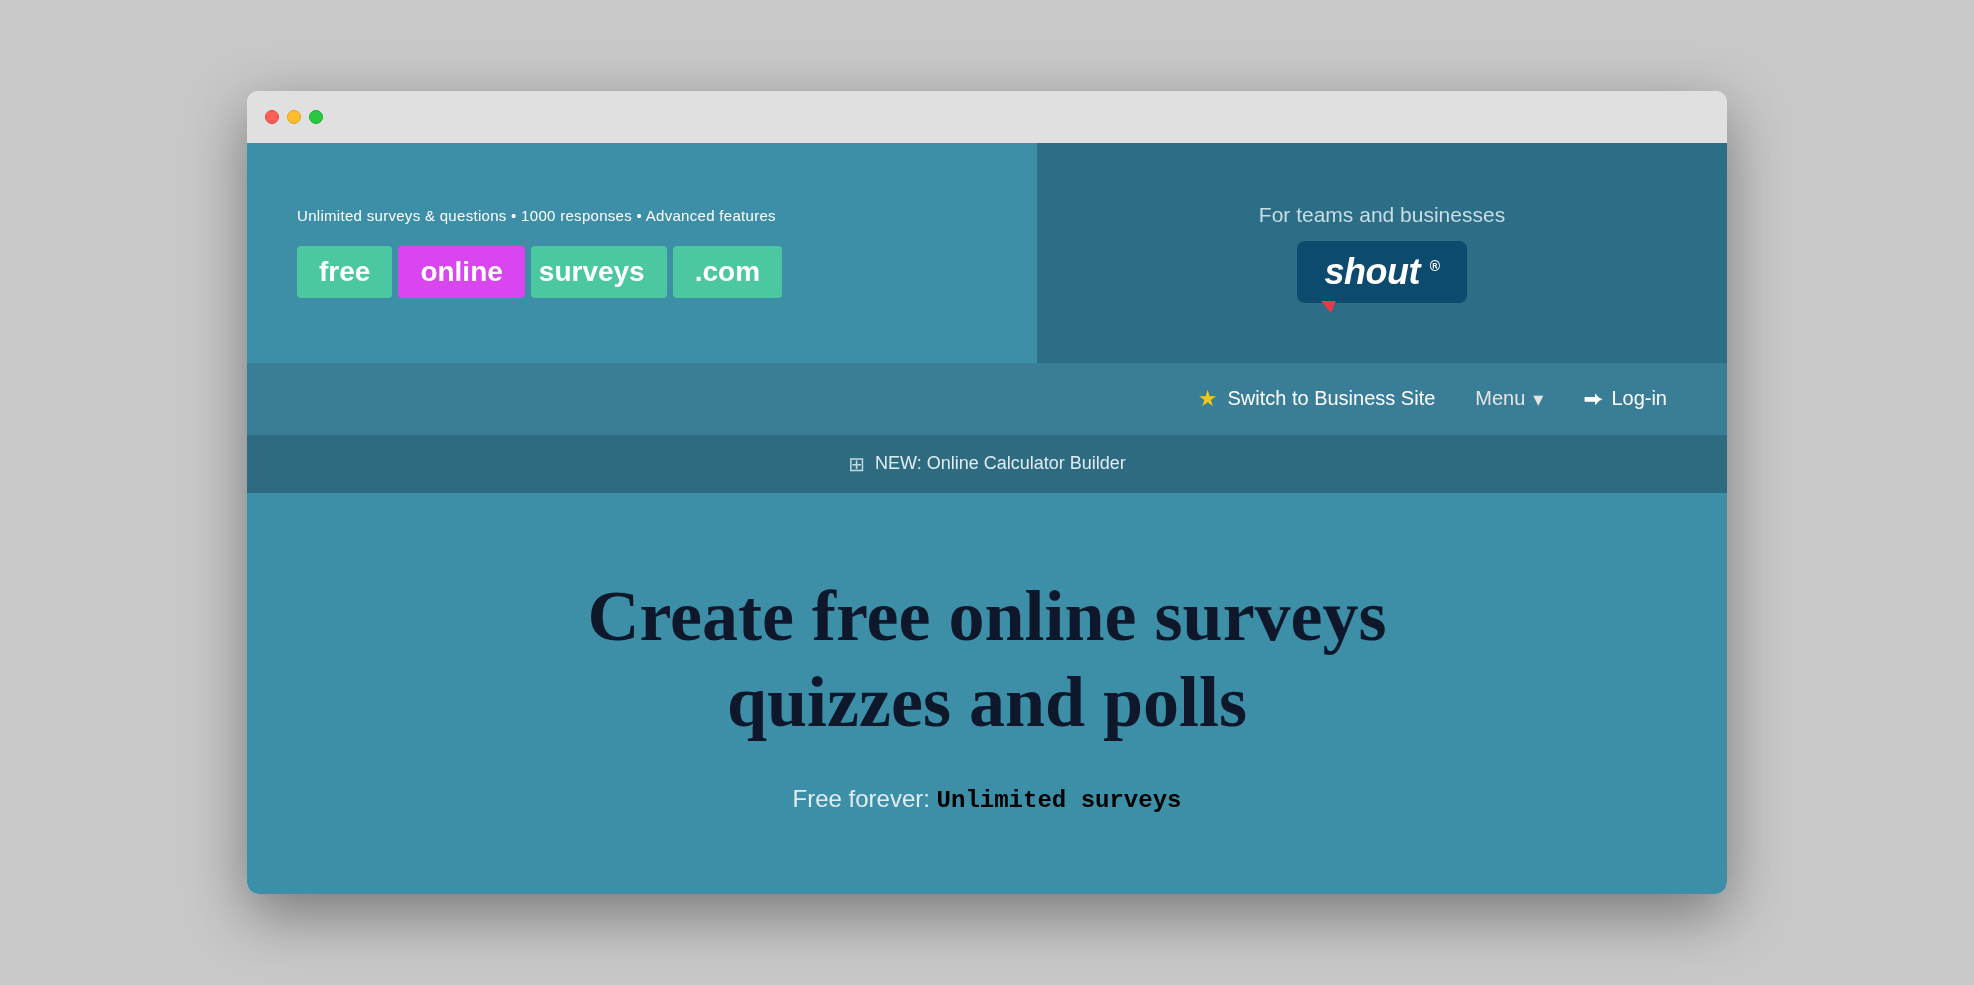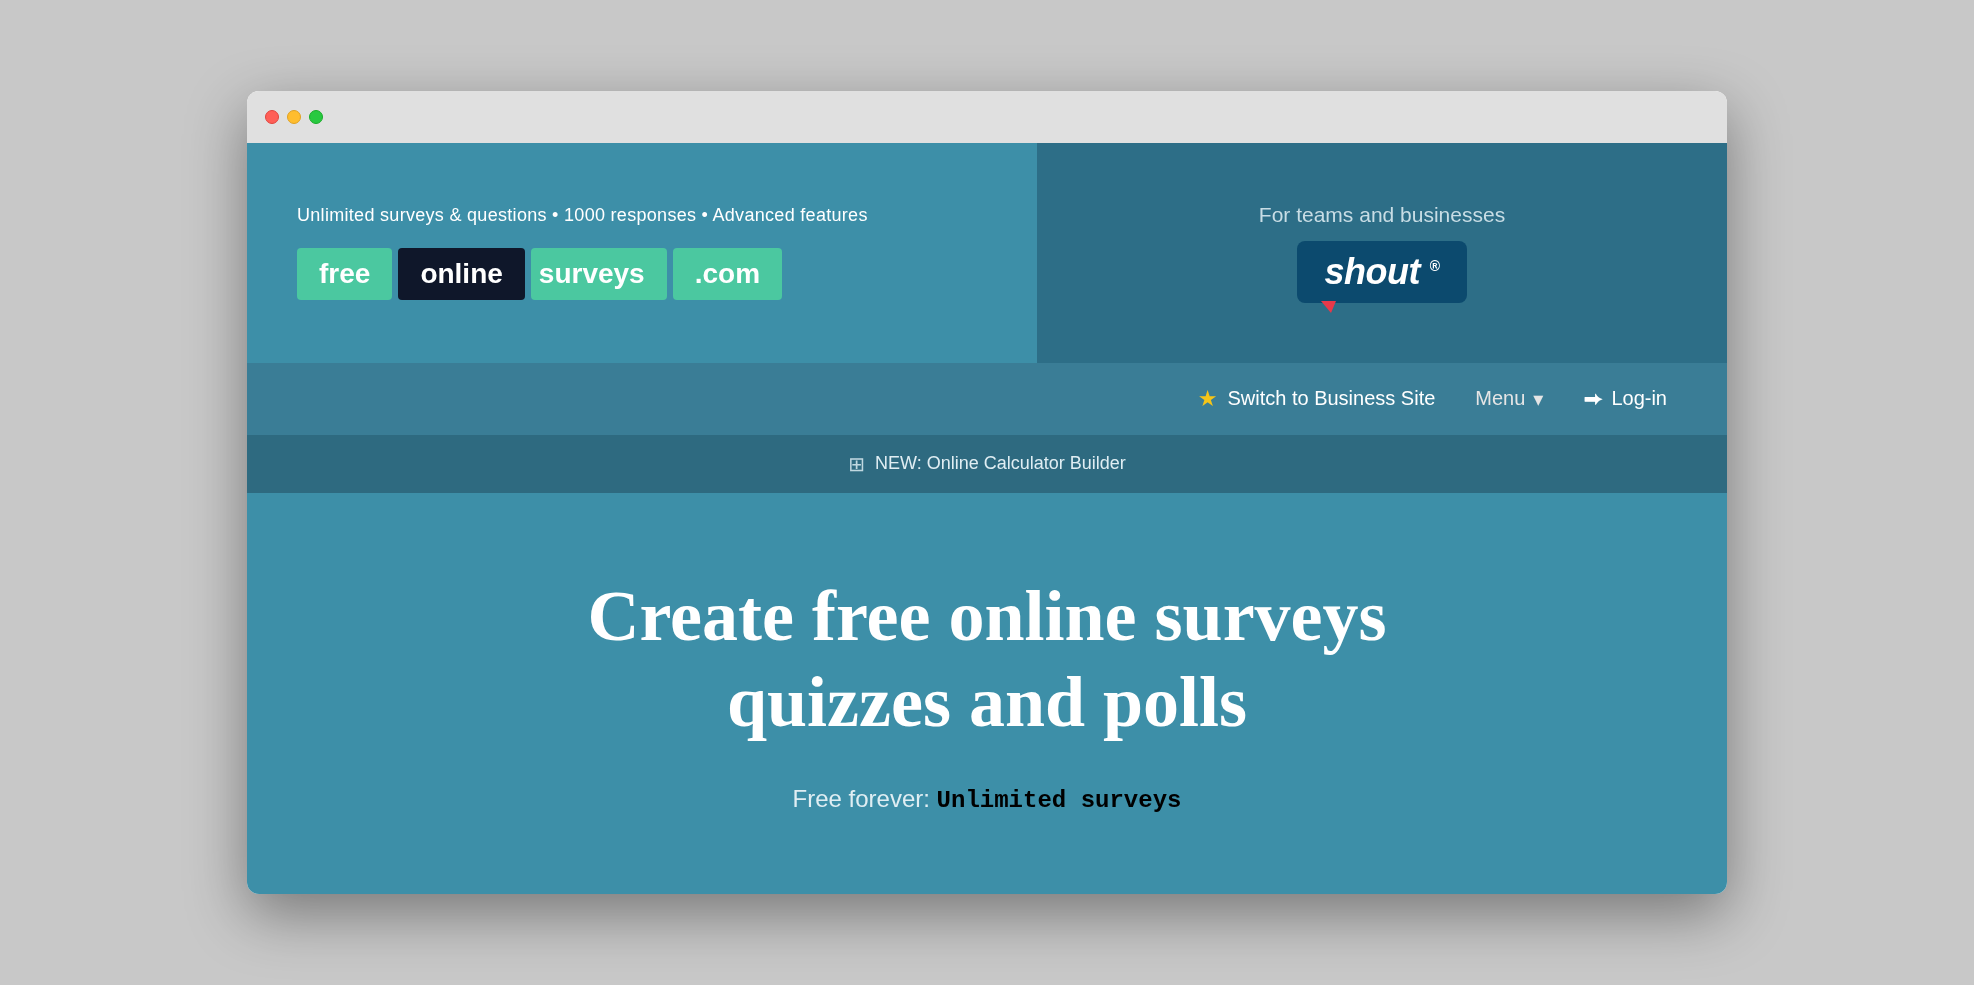--- a/index.html
+++ b/index.html
@@ -49,41 +49,41 @@
       background: #3d8fa8;
       flex: 0 0 790px;
       display: flex;
       flex-direction: column;
       justify-content: center;
       padding: 30px 50px;
     }
 
     .header-tagline {
       color: #fff;
-      font-size: 18px;
+      font-size: 15px;
       margin-bottom: 22px;
       font-weight: 400;
       letter-spacing: 0.3px;
     }
 
     .logo-pills {
       display: flex;
       gap: 6px;
       align-items: flex-end;
     }
 
     .pill {
       padding: 10px 22px;
       border-radius: 4px;
       font-size: 28px;
       font-weight: 700;
       color: #fff;
     }
     .pill-free { background: #4bc8a0; }
-    .pill-online { background: #0f172a; }
+    .pill-online { background: #d946ef; }
     .pill-surveys { background: #4bc8a0; padding-left: 8px; }
     .pill-com { background: #4bc8a0; }
 
     .header-right {
       background: #2d6e87;
       flex: 1;
       display: flex;
       flex-direction: column;
       justify-content: center;
       align-items: center;
@@ -188,21 +188,21 @@
     .hero {
       background: #3d8fa8;
       padding: 80px 40px 80px;
       display: flex;
       flex-direction: column;
       align-items: center;
       min-height: 400px;
     }
 
     .hero-title {
-      color: #ffffff;
+      color: #0f172a;
       font-size: 72px;
       font-weight: 700;
       text-align: center;
       line-height: 1.2;
       margin-bottom: 40px;
       font-family: Georgia, 'Times New Roman', serif;
     }
 
     .hero-subtitle {
       font-size: 24px;

